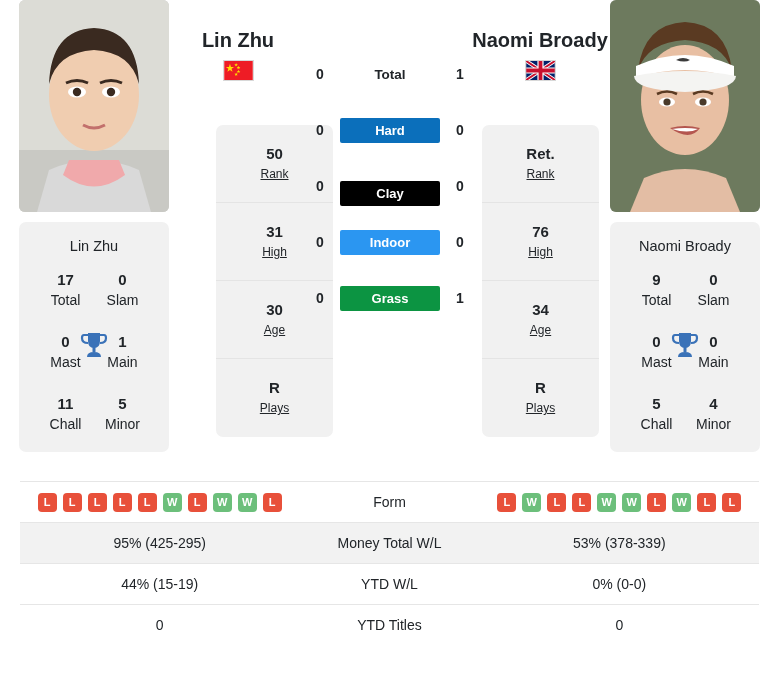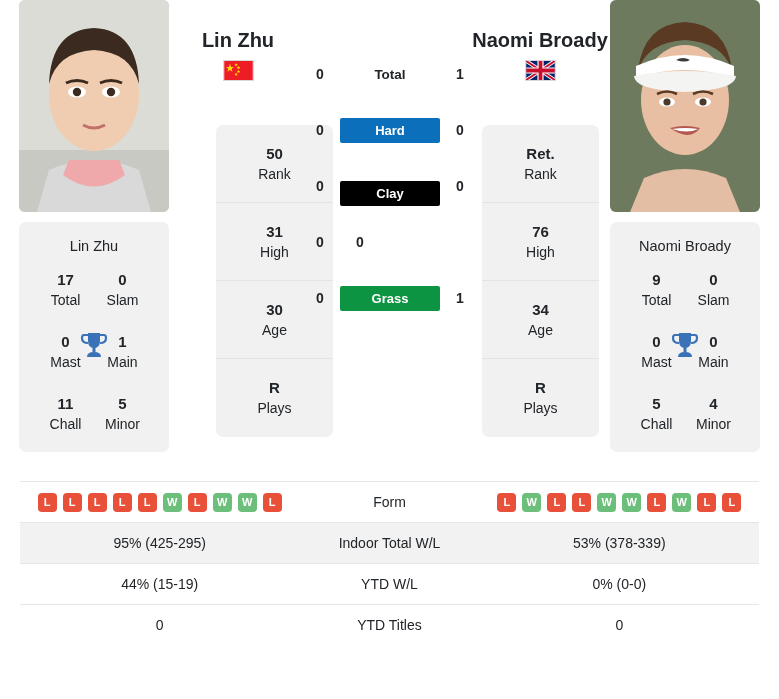--- a/index.html
+++ b/index.html
@@ -93,21 +93,21 @@
   .stat-cell {
     height: 78px;
     display: flex;
     flex-direction: column;
     align-items: center;
     justify-content: center;
     border-bottom: 1px solid #e4e4e4;
   }
   .stat-cell:last-child { border-bottom: none; }
   .stat-val { font-size: 15px; font-weight: bold; line-height: 21px; }
-  .stat-lab { font-size: 14px; line-height: 21px; }
+  .stat-lab { font-size: 12px; line-height: 21px; text-decoration: underline; }
 
   
   .surface-col {
     position: absolute;
     left: 300px;
     top: 60px;
     width: 180px;
   }
   .surf-row {
     display: flex;
@@ -412,20 +412,21 @@
       <div class="surf-pill" style="background: rgb(11, 111, 187);">Hard</div>
       <div class="surf-score">0</div>
     </div>
     <div class="surf-row">
       <div class="surf-score">0</div>
       <div class="surf-pill" style="background: #000000; margin-top: 15px;">Clay</div>
       <div class="surf-score">0</div>
     </div>
     <div class="surf-row">
       <div class="surf-score">0</div>
+      <div class="surf-pill" style="background: rgb(43, 150, 241);">Indoor</div>
       <div class="surf-score">0</div>
     </div>
     <div class="surf-row">
       <div class="surf-score">0</div>
       <div class="surf-pill" style="background: rgb(12, 148, 66);">Grass</div>
       <div class="surf-score">1</div>
     </div>
   </div>
 </div>
 
@@ -457,21 +458,21 @@
             <span class="badge" style="background: rgb(108, 191, 123);">W</span>
             <span class="badge" style="background: rgb(232, 80, 58);">L</span>
             <span class="badge" style="background: rgb(108, 191, 123);">W</span>
             <span class="badge" style="background: rgb(232, 80, 58);">L</span>
             <span class="badge" style="background: rgb(232, 80, 58);">L</span>
           </div>
       </td>
     </tr>
     <tr class="shaded">
       <td class="side">95% (425-295)</td>
-      <td class="mid">Indoor Total W/L</td>
+      <td class="mid">Money Total W/L</td>
       <td class="side">53% (378-339)</td>
     </tr>
     <tr>
       <td class="side">44% (15-19)</td>
       <td class="mid">YTD W/L</td>
       <td class="side">0% (0-0)</td>
     </tr>
     <tr>
       <td class="side">0</td>
       <td class="mid">YTD Titles</td>

